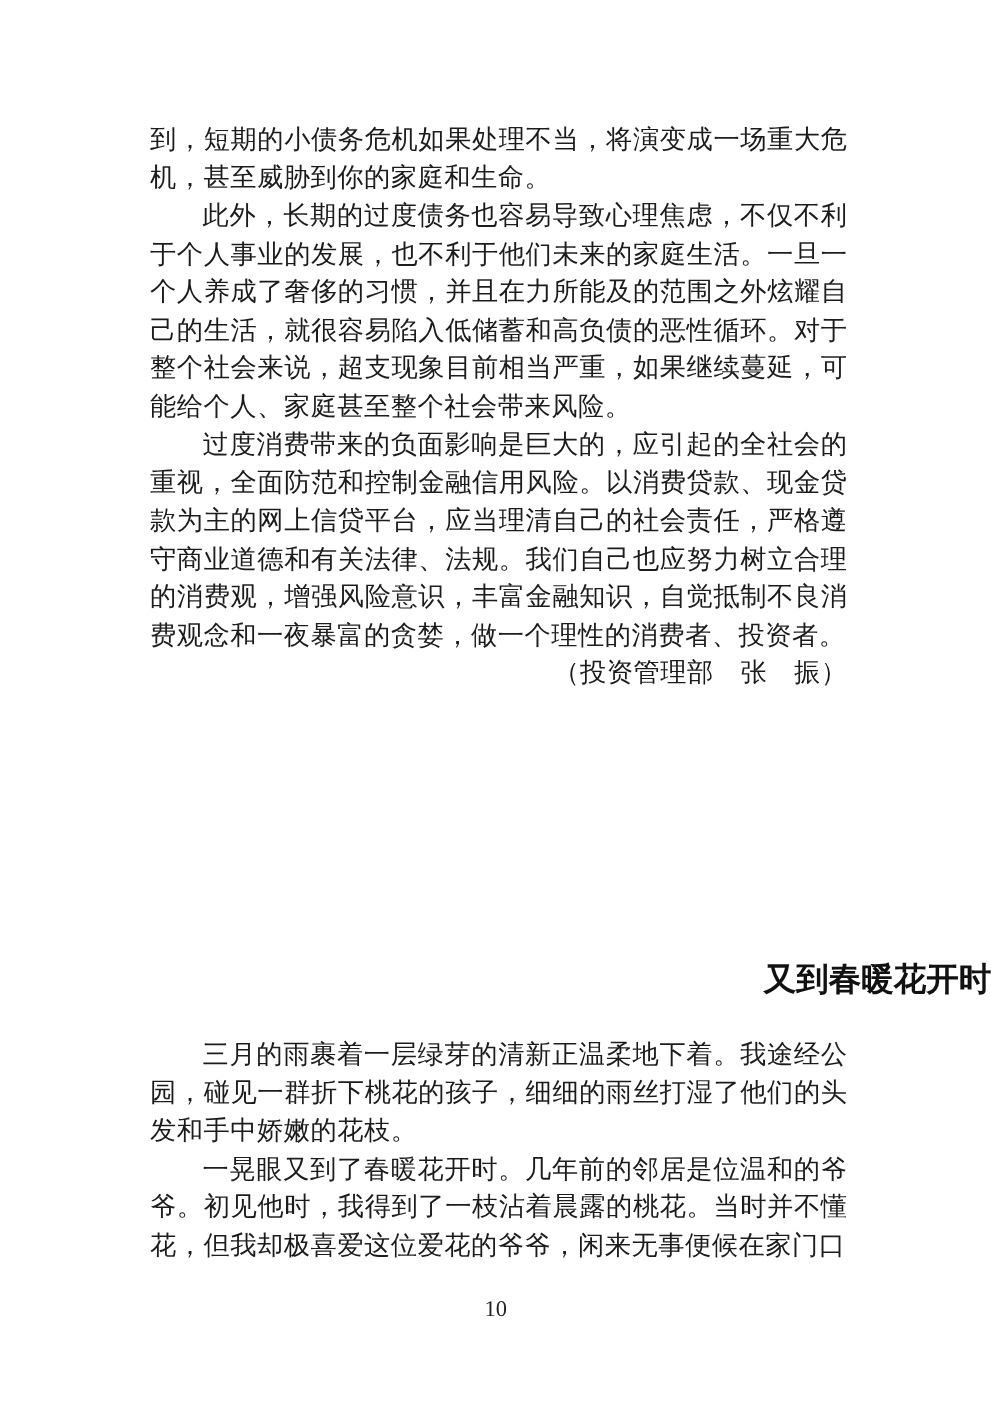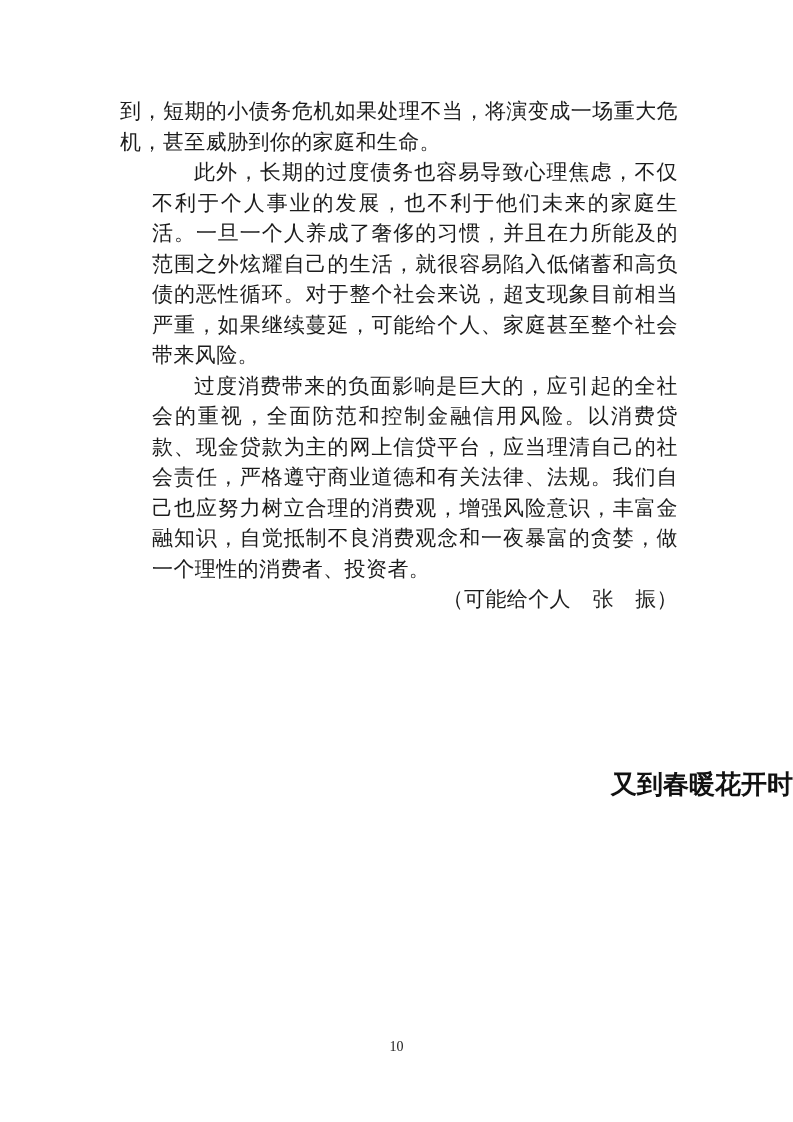--- a/index.html
+++ b/index.html
@@ -18,21 +18,21 @@
     left: 120px;
     width: 558px;
     font-size: 21px;
     line-height: 30.5px;
     text-align: justify;
     letter-spacing: 0.4px;
   }
   .section-1 { top: 96px; }
   .section-2 { top: 828px; }
   .body-text p { margin: 0; }
-  .body-text p.indent { text-indent: 2em; margin-left: 32px; }
+  .body-text p.indent { text-indent: 2em; }
   .body-text p.byline {
     text-align: right;
     text-indent: 0;
   }
   .article-title {
     position: absolute;
     top: 768px;
     left: 0;
     width: 793px;
     text-align: right;
@@ -41,36 +41,40 @@
     font-size: 26px;
     line-height: 32px;
     color: #111111;
   }
   .page-number {
     position: absolute;
     top: 1038px;
     left: 0;
     width: 793px;
     text-align: center;
-    font-size: 14px;
+    font-size: 18px;
     line-height: 18px;
     color: #222222;
     font-family: "Liberation Serif", "DejaVu Serif", serif;
   }
 </style>
 </head>
 <body>
 
 <div class="page">
 
   <div class="body-text section-1">
     <p class="no-indent">到，短期的小债务危机如果处理不当，将演变成一场重大危机，甚至威胁到你的家庭和生命。</p>
     <p class="indent">此外，长期的过度债务也容易导致心理焦虑，不仅不利于个人事业的发展，也不利于他们未来的家庭生活。一旦一个人养成了奢侈的习惯，并且在力所能及的范围之外炫耀自己的生活，就很容易陷入低储蓄和高负债的恶性循环。对于整个社会来说，超支现象目前相当严重，如果继续蔓延，可能给个人、家庭甚至整个社会带来风险。</p>
     <p class="indent">过度消费带来的负面影响是巨大的，应引起的全社会的重视，全面防范和控制金融信用风险。以消费贷款、现金贷款为主的网上信贷平台，应当理清自己的社会责任，严格遵守商业道德和有关法律、法规。我们自己也应努力树立合理的消费观，增强风险意识，丰富金融知识，自觉抵制不良消费观念和一夜暴富的贪婪，做一个理性的消费者、投资者。</p>
-    <p class="byline">（可能给个人　张　振）</p>
+    <p class="byline">（投资管理部　张　振）</p>
   </div>
 
   <h1 class="article-title">又到春暖花开时</h1>
 
+  <div class="body-text section-2">
+    <p class="indent">三月的雨裹着一层绿芽的清新正温柔地下着。我途经公园，碰见一群折下桃花的孩子，细细的雨丝打湿了他们的头发和手中娇嫩的花枝。</p>
+    <p class="indent">一晃眼又到了春暖花开时。几年前的邻居是位温和的爷爷。初见他时，我得到了一枝沾着晨露的桃花。当时并不懂花，但我却极喜爱这位爱花的爷爷，闲来无事便候在家门口</p>
+  </div>
 
   <div class="page-number">10</div>
 
 </div>
 
 </body></html>

